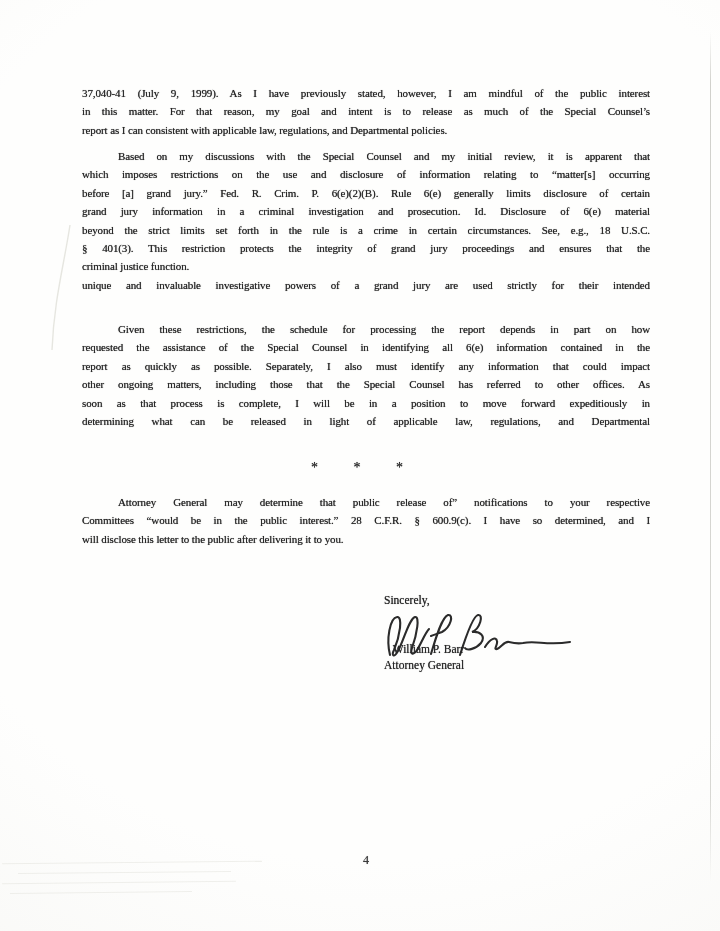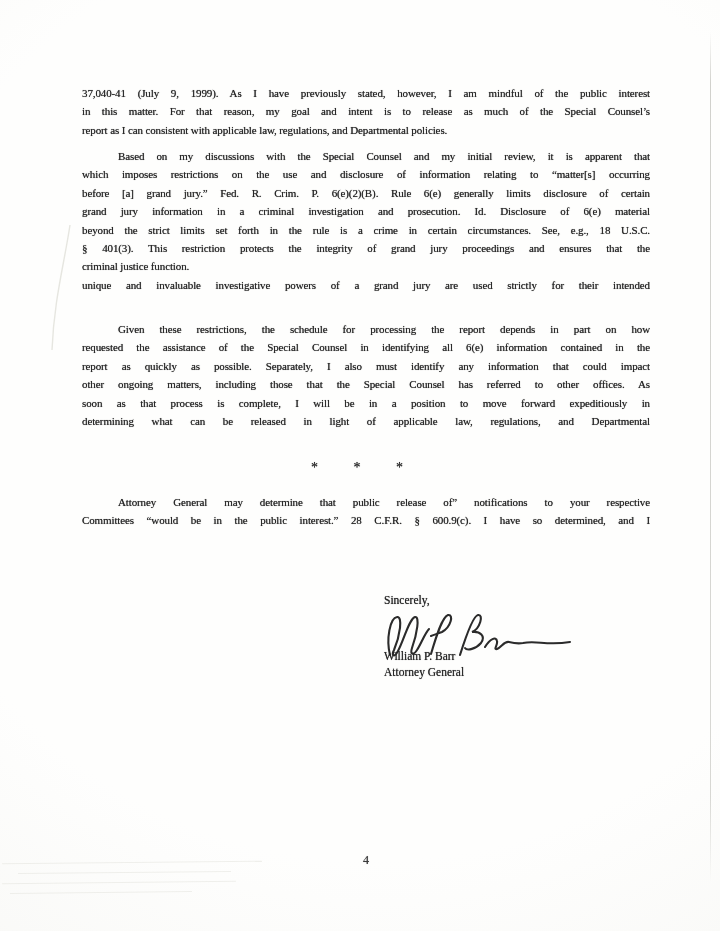--- a/index.html
+++ b/index.html
@@ -67,21 +67,21 @@
     text-shadow: 0 0 0.7px rgba(40,40,40,0.85);
   }
   .closing .salutation { margin-bottom: 12px; }
   .signature {
     position: absolute;
     left: -8px;
     top: 12px;
     width: 198px;
     height: 54px;
   }
-  .signer { position: absolute; top: 55px; left: 0; line-height: 15.8px; }
+  .signer { position: absolute; top: 48px; left: 0; line-height: 15.8px; text-align: right; }
   .pagenum {
     position: absolute;
     left: 82px;
     top: 853px;
     width: 568px;
     text-align: center;
     font-size: 12px;
     color: #3a3a3a;
     text-shadow: 0 0 0.7px rgba(40,40,40,0.8);
   }
@@ -150,20 +150,21 @@
 
   <div class="separator">
     <span>*</span>
     <span>*</span>
     <span>*</span>
   </div>
 
   <div class="para p4 indent">
       <div class="ln">Attorney General may determine that public release of” notifications to your respective</div>
       <div class="ln">Committees “would be in the public interest.” 28 C.F.R. § 600.9(c). I have so determined, and I</div>
+      <div class="ln last">will disclose this letter to the public after delivering it to you.</div>
     </div>
 
   <div class="closing">
     <div class="salutation">Sincerely,</div>
 
     <svg class="signature" viewBox="0 0 198 54" aria-hidden="true">
       <g fill="none" stroke="#2b2b2b" stroke-width="2.1" stroke-linecap="round">
         <path d="M14,49 C10,33 14,12 21,11 C27,10 24,30 18,44 C15,50 18,52 22,45 C28,34 33,13 39,11 C44,10 41,28 36,42 C34,48 37,50 41,44 C45,38 49,27 53,23"></path>
         <path d="M55,48 C60,31 66,11 72,9 C78,8 75,21 66,26 C61,28 57,29 55,30"></path>
         <path d="M84,49 C90,30 97,10 102,9 C108,8 104,23 96,26 C104,25 110,30 105,37 C100,43 91,45 89,42"></path>

